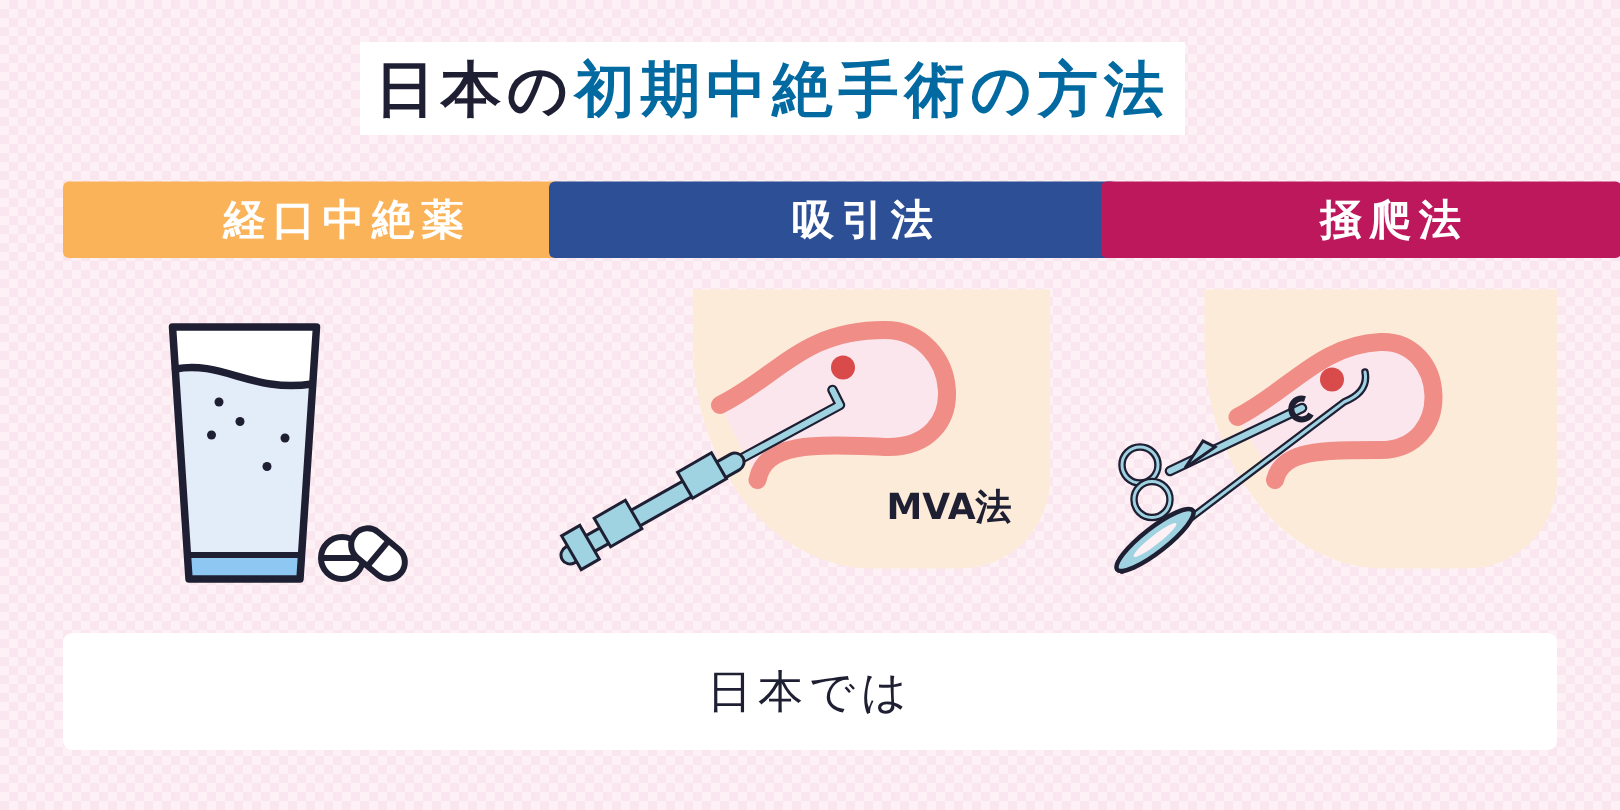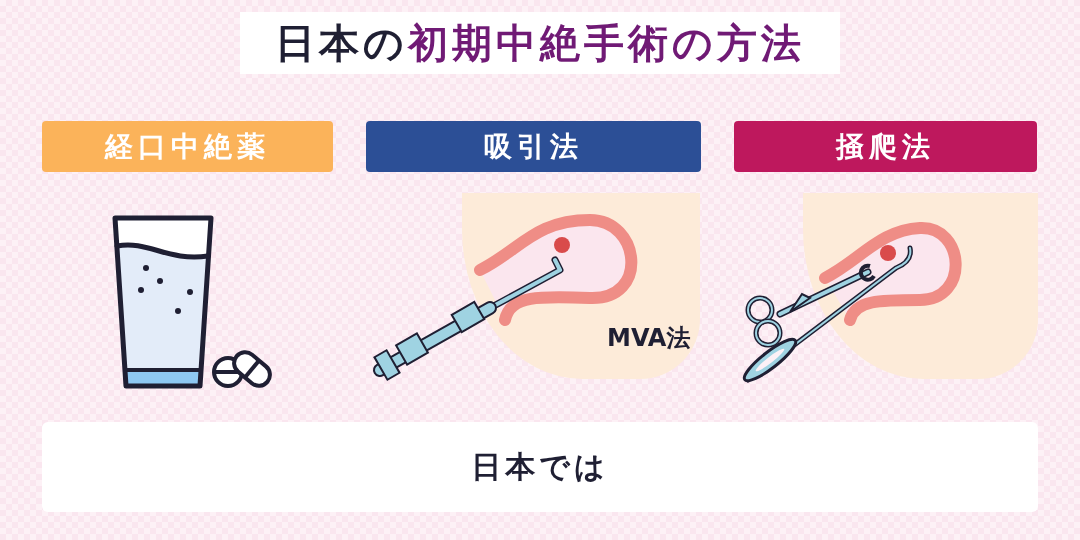--- a/index.html
+++ b/index.html
@@ -7,45 +7,45 @@
     width: 1080px; height: 540px; overflow: hidden; position: relative;
     font-family: "DejaVu Sans", "Liberation Sans", sans-serif;
     background-color: #fdf1f6;
     background-image:
       linear-gradient(45deg, #fae6ef 25%, transparent 25%, transparent 75%, #fae6ef 75%),
       linear-gradient(45deg, #fae6ef 25%, transparent 25%, transparent 75%, #fae6ef 75%);
     background-size: 12px 12px;
     background-position: 0 0, 6px 6px;
   }
   .title-band {
-    position: absolute; left: 240px; top: 12px; width: 600px; height: 62px;
+    position: absolute; left: 240px; top: 28px; width: 550px; height: 62px;
     background: #ffffff;
     display: flex; align-items: center; justify-content: center;
     font-size: 40px; font-weight: bold; letter-spacing: 4px; white-space: nowrap;
   }
   .dark { color: #1f1f33; }
-  .accent { color: #701a75; }
+  .accent { color: #0369a1; }
   .banner {
     position: absolute; top: 121px; height: 51px; border-radius: 4px;
     display: flex; align-items: center; justify-content: center;
-    color: #ffffff; font-size: 28px; font-weight: bold; letter-spacing: 5px;
+    color: #ffffff; font-size: 28px; font-weight: bold; letter-spacing: 5px; padding-left: 44px;
   }
   .peach {
     position: absolute; top: 193px; height: 186px; background: #fdebd9;
     border-radius: 0 0 60px 0;
   }
   .peach.left-curve { border-radius: 0 0 60px 120px / 0 0 60px 150px; }
   .mva-label {
-    position: absolute; left: 591px; top: 322px; font-size: 24px; font-weight: bold; color: #1f1f33; margin-left: 16px;
+    position: absolute; left: 591px; top: 322px; font-size: 24px; font-weight: bold; color: #1f1f33;
   }
   .bottom-box {
-    position: absolute; left: 42px; top: 422px; width: 996px; height: 90px;
+    position: absolute; left: 42px; top: 422px; width: 996px; height: 78px;
     background: #ffffff; border-radius: 6px;
     display: flex; align-items: center; justify-content: center;
-    font-size: 30px; font-weight: bold; letter-spacing: 4px; white-space: nowrap;
+    font-size: 30px; font-weight: normal; letter-spacing: 4px; white-space: nowrap;
   }
   svg { position: absolute; overflow: visible; }
 </style>
 </head>
 <body>
 
 <div class="title-band">
   <span class="dark">日本の</span>
     <span class="accent">初期中絶手術の方法</span>
 </div>

